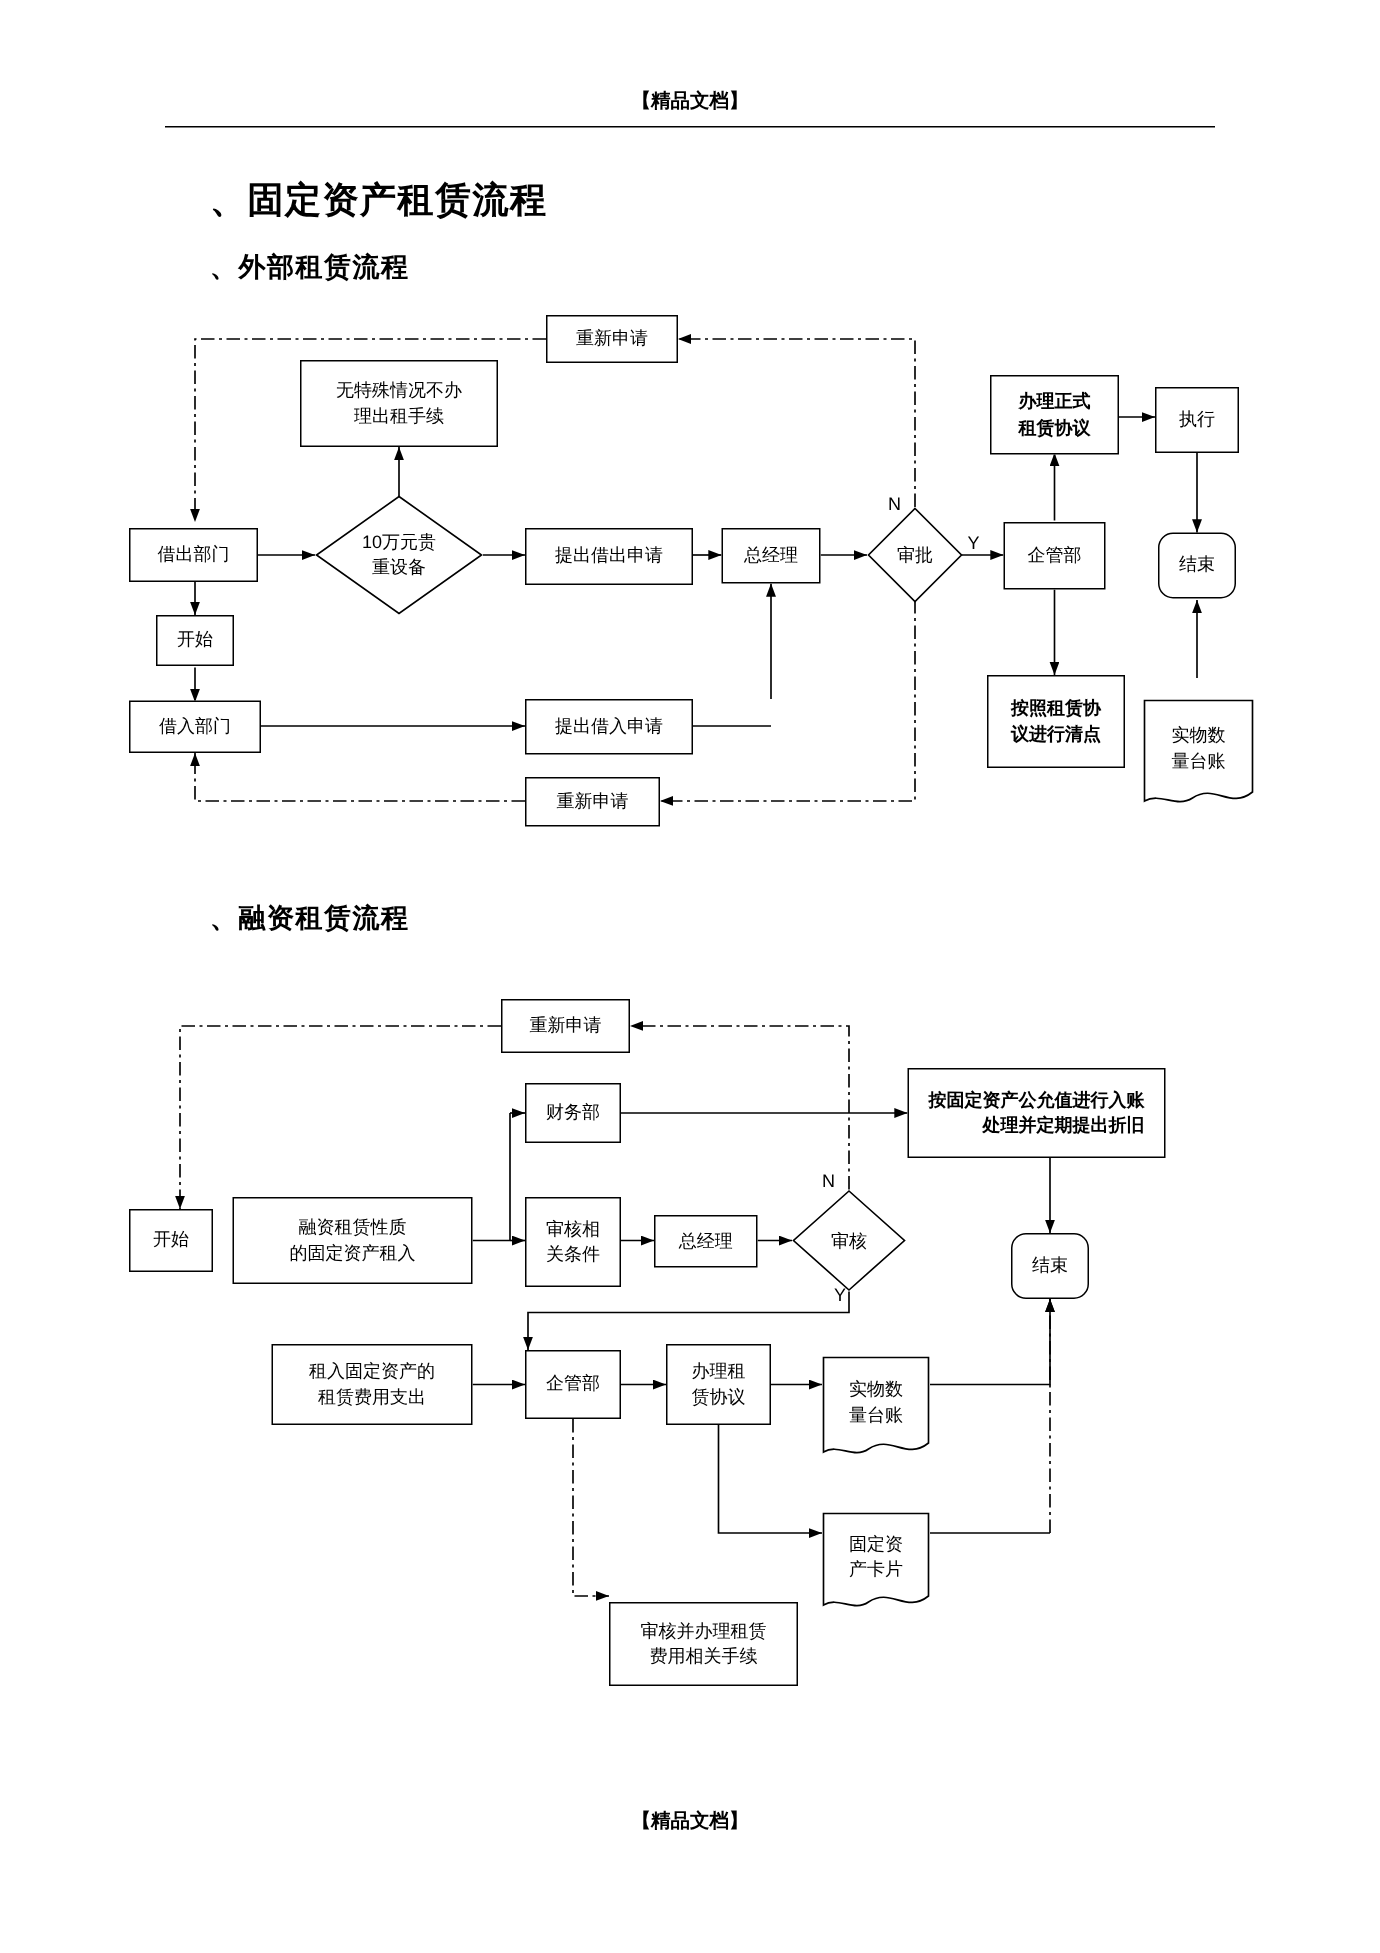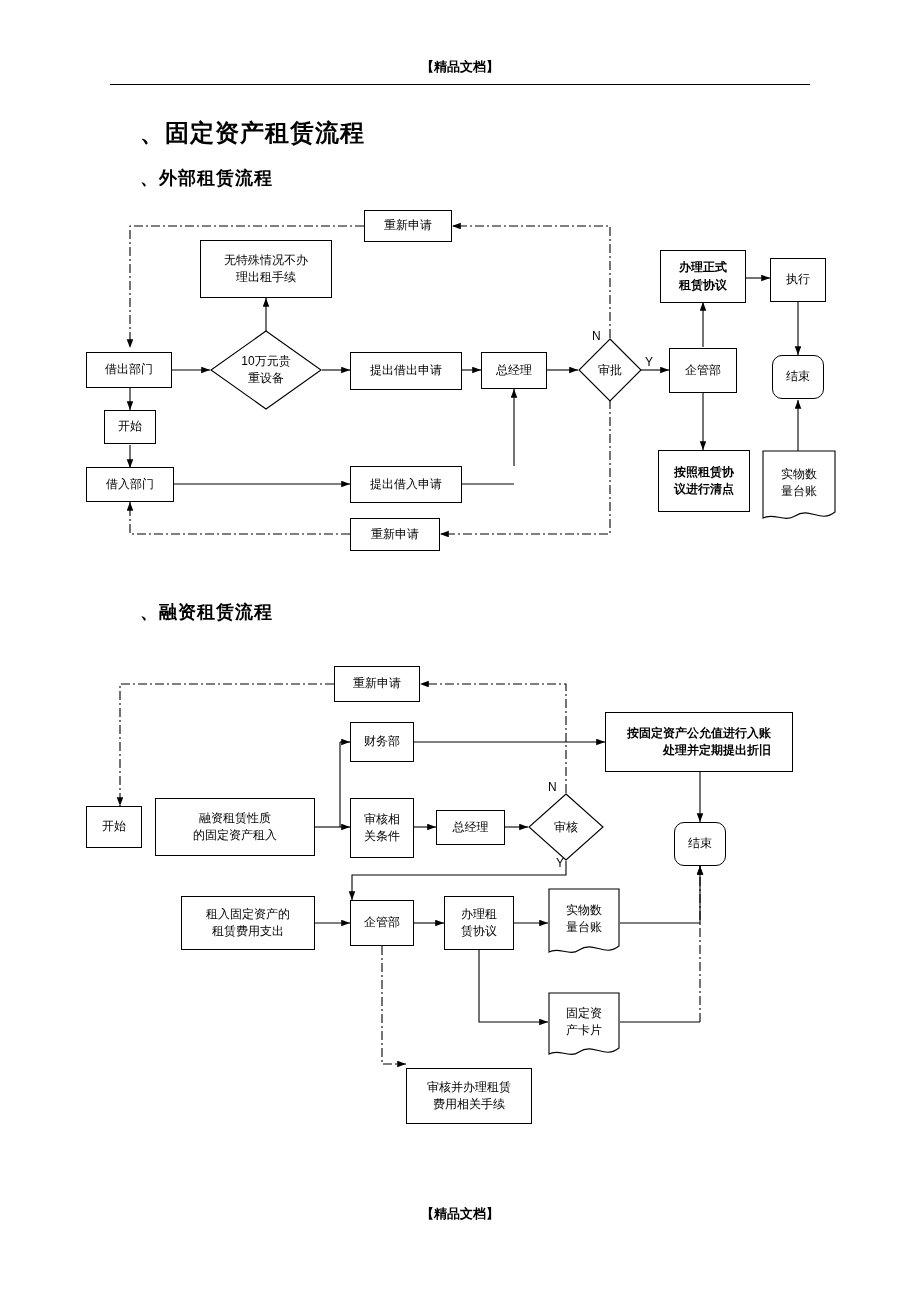--- a/index.html
+++ b/index.html
@@ -93,21 +93,21 @@
     width: 100%;
     height: 100%;
     display: flex;
     align-items: center;
     justify-content: center;
     text-align: center;
     font-size: 12px;
     line-height: 1.4;
     white-space: pre-line;
   }
-  .doc-wrap { position: absolute; }
+  .doc-wrap { position: absolute; margin-top: 16px; }
   .doc-wrap svg { position:absolute; left:0; top:0; }
   .doc-wrap .dtext {
     position: absolute;
     left: 0; top: 0;
     width: 100%;
     height: 100%;
     display: flex;
     align-items: center;
     justify-content: center;
     text-align: center;
@@ -295,21 +295,21 @@
 
   <div class="diamond-wrap" style="left:528px; top:793px; width:76px; height:68px;">
     <svg class="dshape" viewBox="0 0 76 68">
         <polygon points="38,1 75,34 38,67 1,34" fill="#fff" stroke="#000" stroke-width="1.1"></polygon>
       </svg>
     <div class="dtext">审核</div>
   </div>
   <div class="lbl" style="left:548px; top:780px;">N</div>
   <div class="lbl" style="left:556px; top:856px;">Y</div>
 
-  <div class="node bold" style="left:605px; top:712px; width:188px; height:60px;">按固定资产公允值进行入账
+  <div class="node bold" style="left:605px; top:712px; width:172px; height:60px;">按固定资产公允值进行入账
 处理并定期提出折旧</div>
   <div class="node round" style="left:674px; top:822px; width:52px; height:44px;">结束</div>
 
   <div class="node" style="left:181px; top:896px; width:134px; height:54px;">租入固定资产的
 租赁费用支出</div>
   <div class="node" style="left:350px; top:900px; width:64px; height:46px;">企管部</div>
   <div class="node" style="left:444px; top:896px; width:70px; height:54px;">办理租
 赁协议</div>
 
   <div class="doc-wrap" style="left:548px; top:888px; width:72px; height:68px;">

